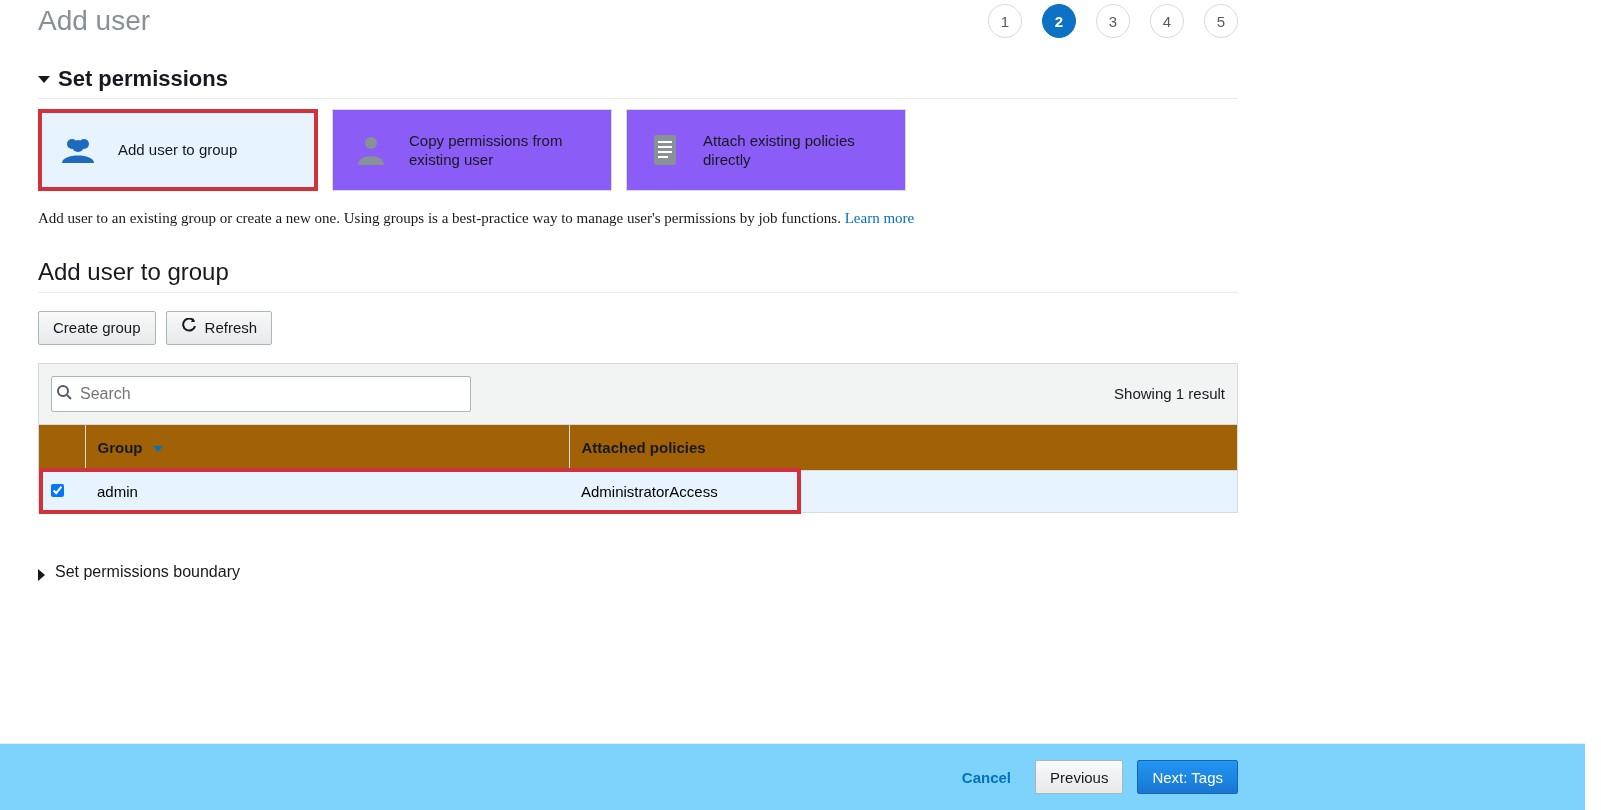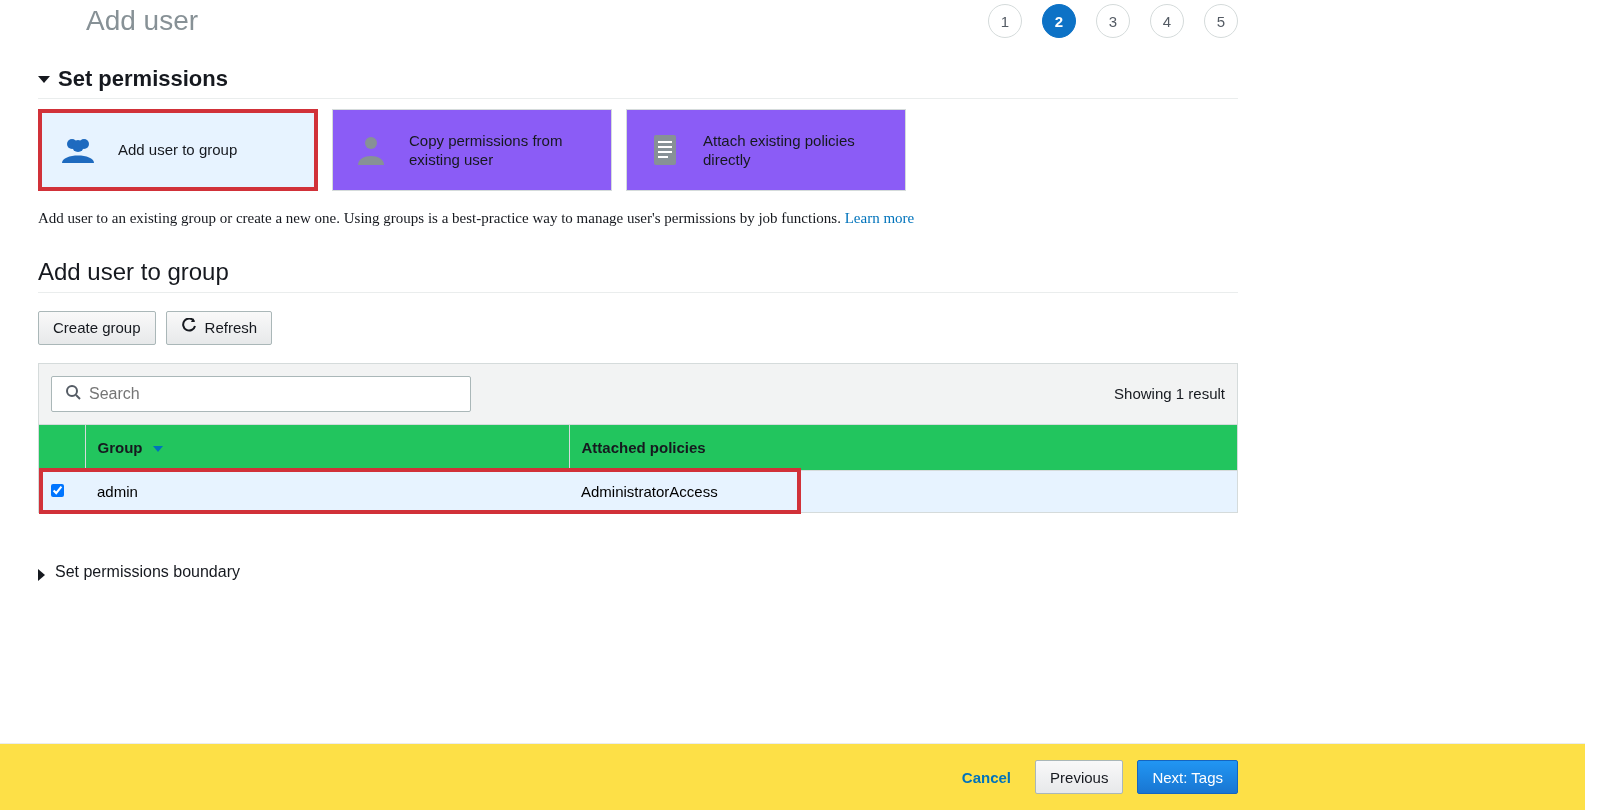--- a/index.html
+++ b/index.html
@@ -16,21 +16,20 @@
   .container {
     width: 1200px;
     margin: 0 0 0 38px;
     padding-top: 4px;
   }
   .header-row {
     display: flex;
     justify-content: space-between;
     align-items: center;
     margin-bottom: 28px;
-    margin-left: 48px;
   }
   .page-title {
     font-size: 28px;
     font-weight: 400;
     color: #879196;
   }
   .steps {
     display: flex;
     gap: 20px;
   }
@@ -153,42 +152,42 @@
     border-bottom: 1px solid #d5dbdb;
   }
   .search {
     display:flex;
     align-items:center;
     gap:8px;
     width: 420px;
     height: 36px;
     border: 1px solid #aab7b8;
     background: #fff;
-    padding: 0 13px;
+    padding: 0 4px;
     border-radius: 2px;
   }
   .search input {
     border: none;
     outline: none;
     flex: 1;
     font-size: 16px;
     color: #545b64;
   }
   .results-count {
     font-size: 15px;
     font-weight: 400;
     color: #16191f;
   }
   table { width: 100%; border-collapse: collapse; }
   thead th {
     text-align: left;
     font-size: 15px;
     font-weight: 700;
     color: #16191f;
-    background: #22c55e;
+    background: #a16207;
     padding: 14px 12px;
     border-bottom: 1px solid #d5dbdb;
     border-right: 1px solid #d5dbdb;
   }
   thead th:last-child { border-right: none; }
   .th-check { width: 46px; }
   .sort-caret {
     display:inline-block;
     margin-left:6px;
     width:0;height:0;
@@ -219,21 +218,21 @@
     gap: 10px;
     font-size: 16px;
     margin-top: 6px;
     margin-bottom: 80px;
   }
   .footer-bar {
     position: fixed;
     bottom: 0;
     left: 0;
     right: 16px;
-    background: #fde047;
+    background: #7dd3fc;
     border-top: 1px solid #eaeded;
     padding: 16px 0;
   }
   .footer-inner {
     width: 1200px;
     margin-left: 38px;
     display:flex;
     justify-content:flex-end;
     gap: 14px;
     align-items:center;

